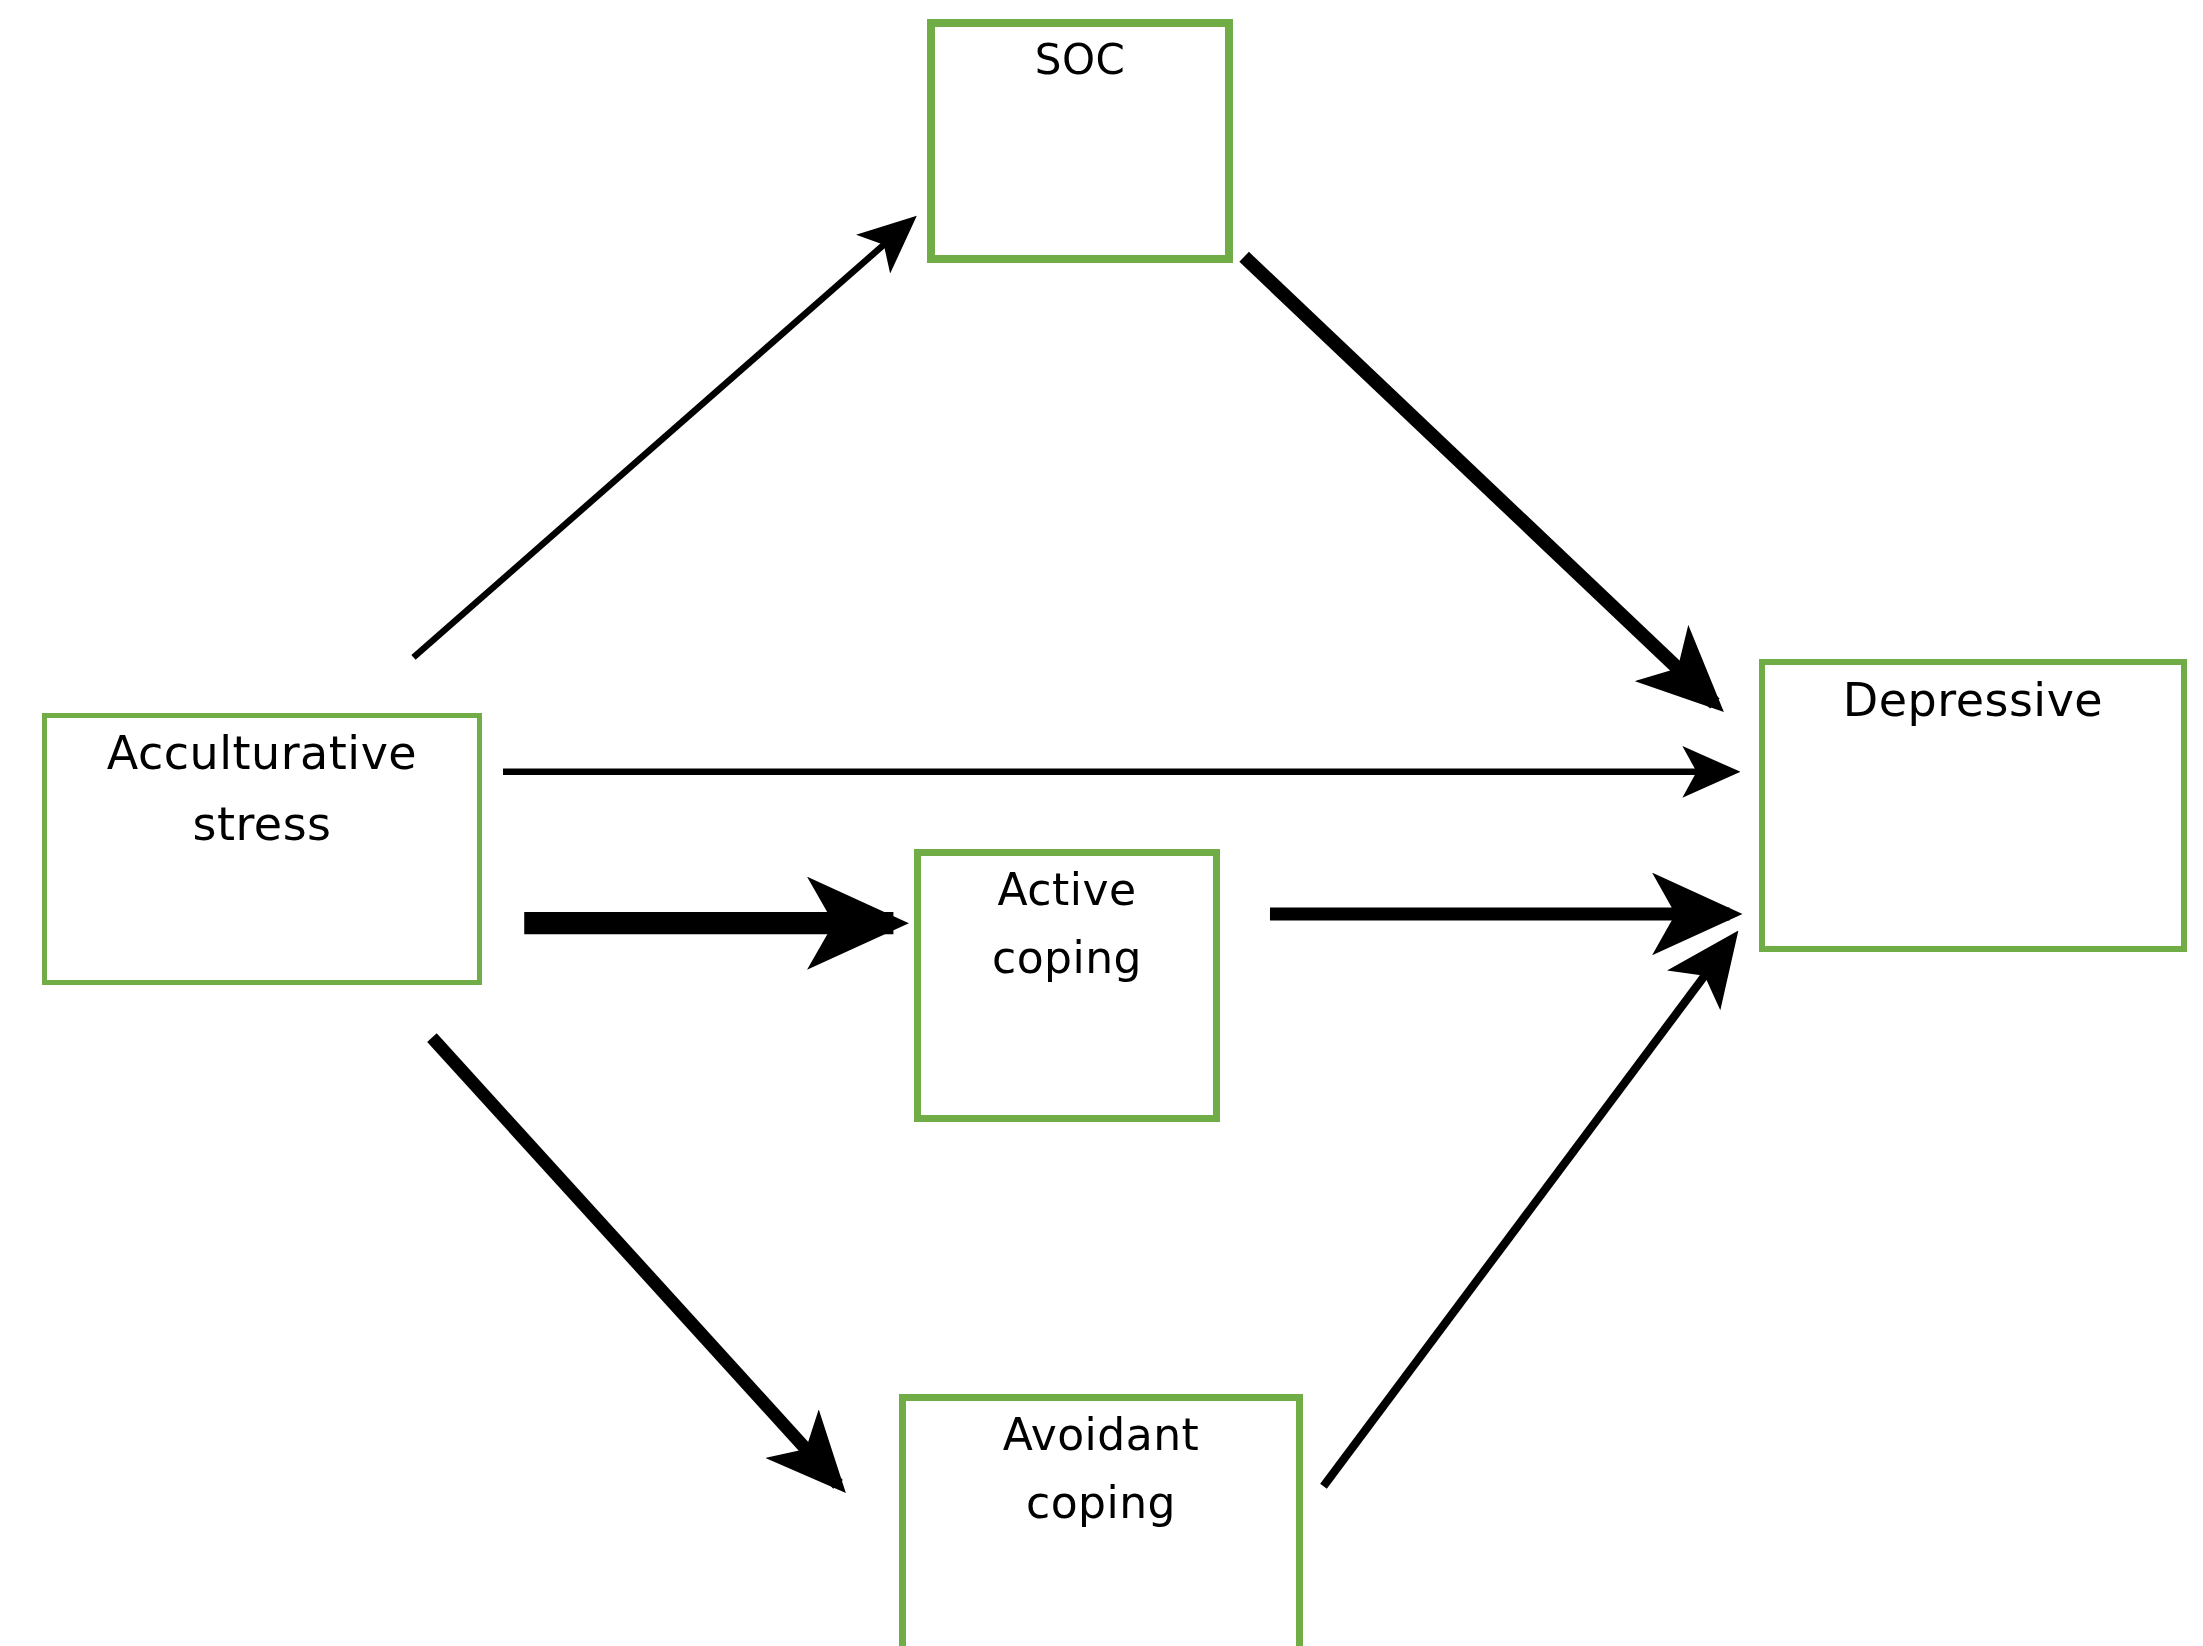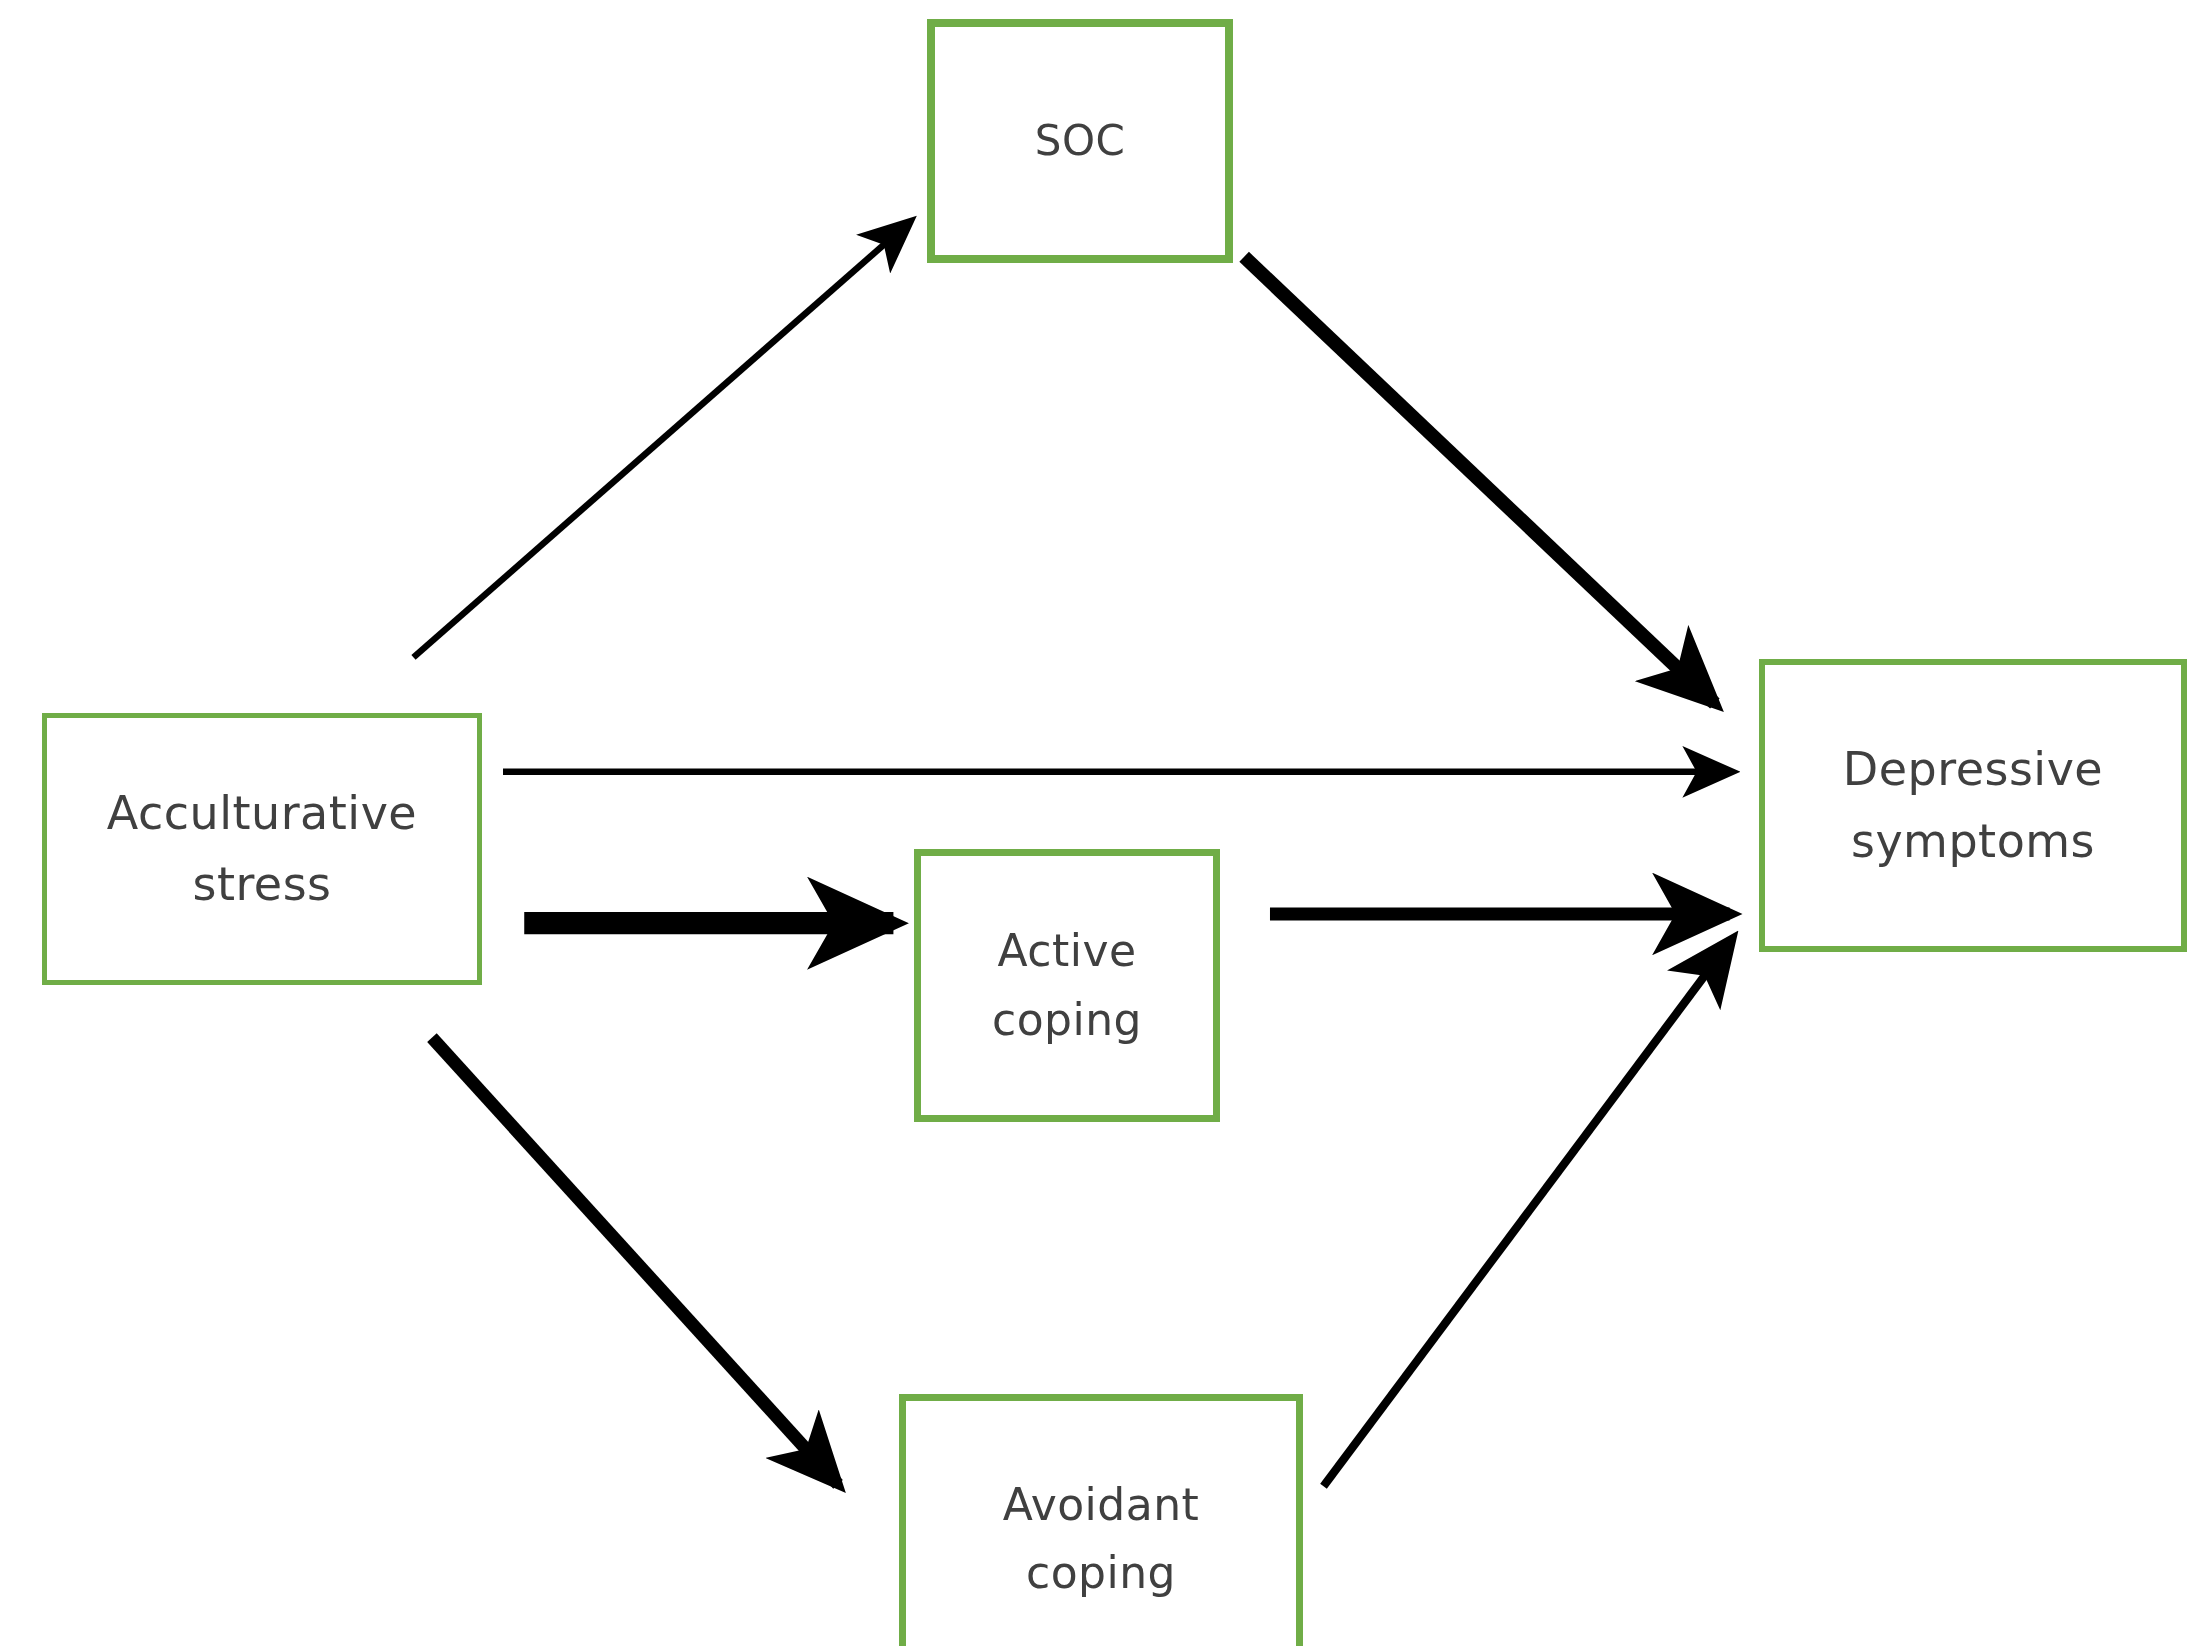--- a/index.html
+++ b/index.html
@@ -24,23 +24,22 @@
     height: 1647px;
     pointer-events: none;
   }
   .node {
     position: absolute;
     box-sizing: border-box;
     background: #ffffff;
     display: flex;
     flex-direction: column;
     align-items: center;
-    justify-content: center;
     text-align: center;
-    color: #404040;
+    color: #000000;
     line-height: 1.55;
     letter-spacing: 0.5px;
   }
   .node .node-line {
     display: block;
     white-space: nowrap;
   }
   #node-soc            { left: 927px; top: 18.5px;   width: 306px; height: 244px;  border: 8.3px solid #70AD47; font-size: 42px; }
   #node-stress         { left: 42px;   top: 713px;  width: 440px; height: 272px;  border: 5.5px solid #70AD47; font-size: 46px; }
   #node-active-coping  { left: 914px;  top: 849px;  width: 306px; height: 273px;  border: 7.4px solid #70AD47; font-size: 44px; }
@@ -98,17 +97,16 @@
     <span class="node-line">coping</span>
   </div>
 
   <div class="node" id="node-avoidant-coping">
     <span class="node-line">Avoidant</span>
     <span class="node-line">coping</span>
   </div>
 
   <div class="node" id="node-depressive">
     <span class="node-line">Depressive</span>
-    <span class="node-line">symptoms</span>
   </div>
 
 </div>
 
 
 </body></html>

